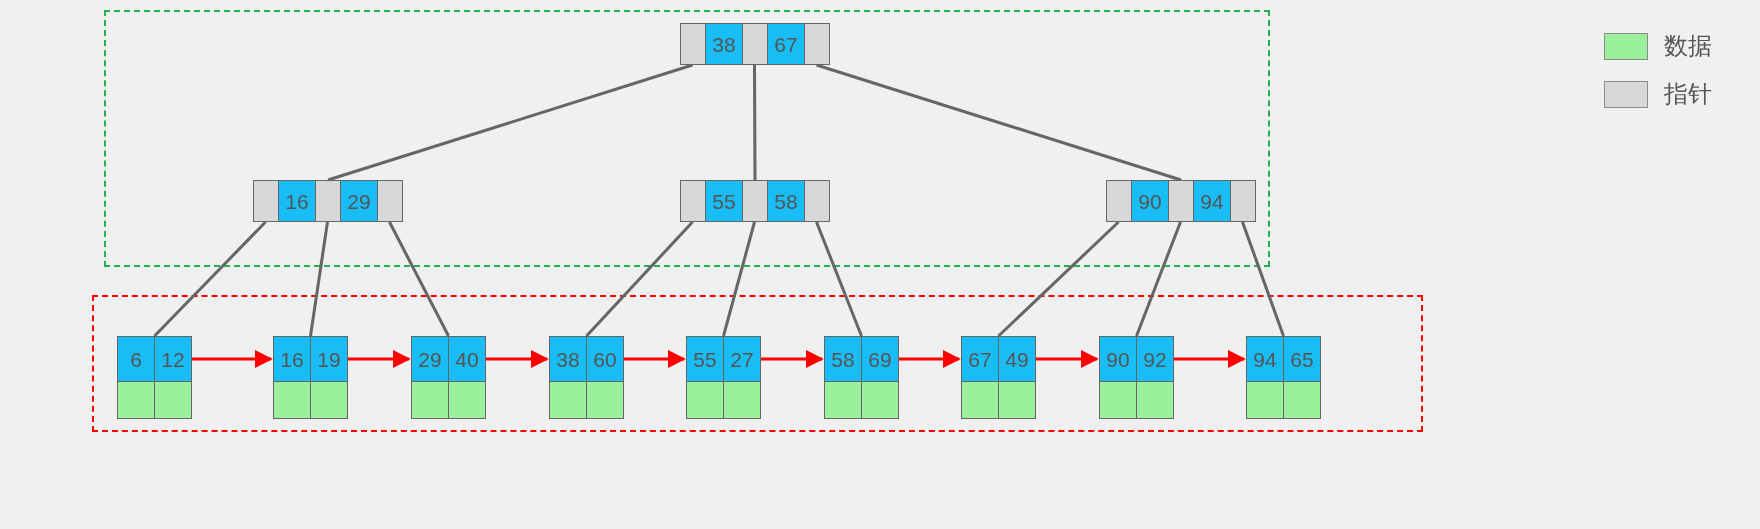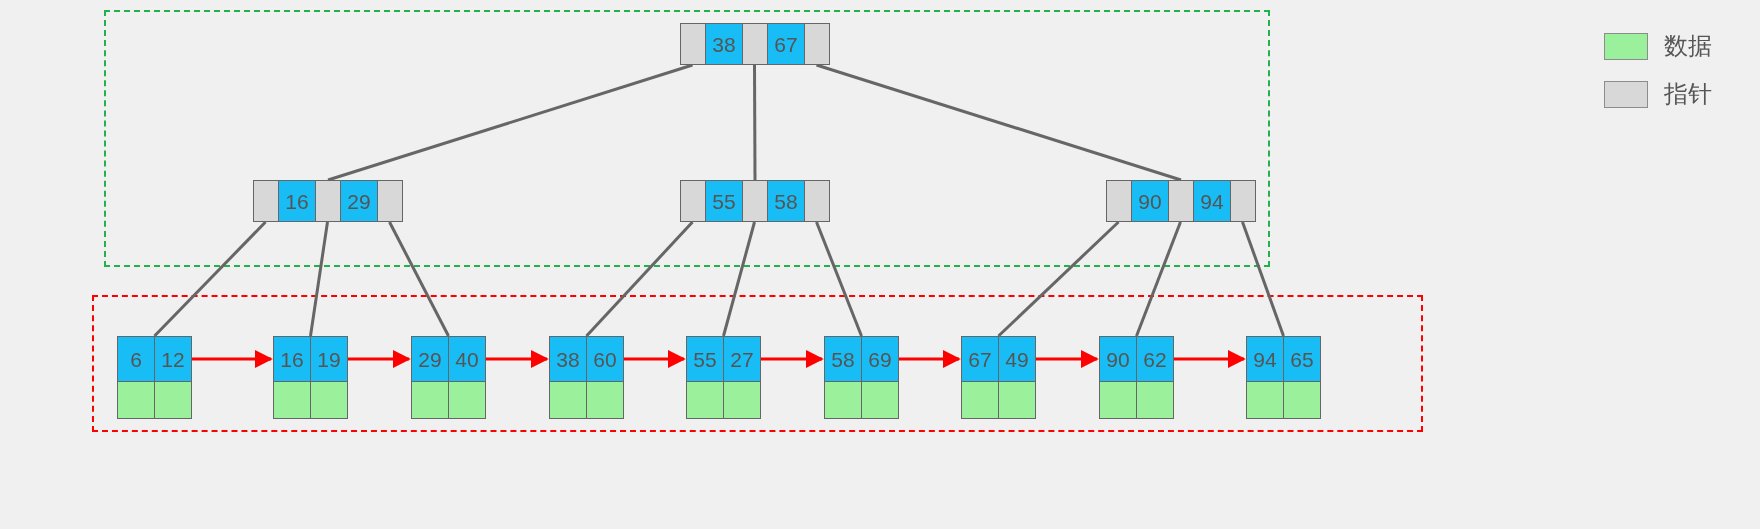--- a/index.html
+++ b/index.html
@@ -273,21 +273,21 @@
           <div class="leaf-key">49</div>
         </div>
         <div class="leaf-row">
           <div class="leaf-data"></div>
           <div class="leaf-data"></div>
         </div>
       </div>
       <div class="leaf" style="left: 1099px; top: 336px;">
         <div class="leaf-row">
           <div class="leaf-key">90</div>
-          <div class="leaf-key">62</div>
+          <div class="leaf-key">92</div>
         </div>
         <div class="leaf-row">
           <div class="leaf-data"></div>
           <div class="leaf-data"></div>
         </div>
       </div>
       <div class="leaf" style="left: 1246px; top: 336px;">
         <div class="leaf-row">
           <div class="leaf-key">94</div>
           <div class="leaf-key">65</div>

